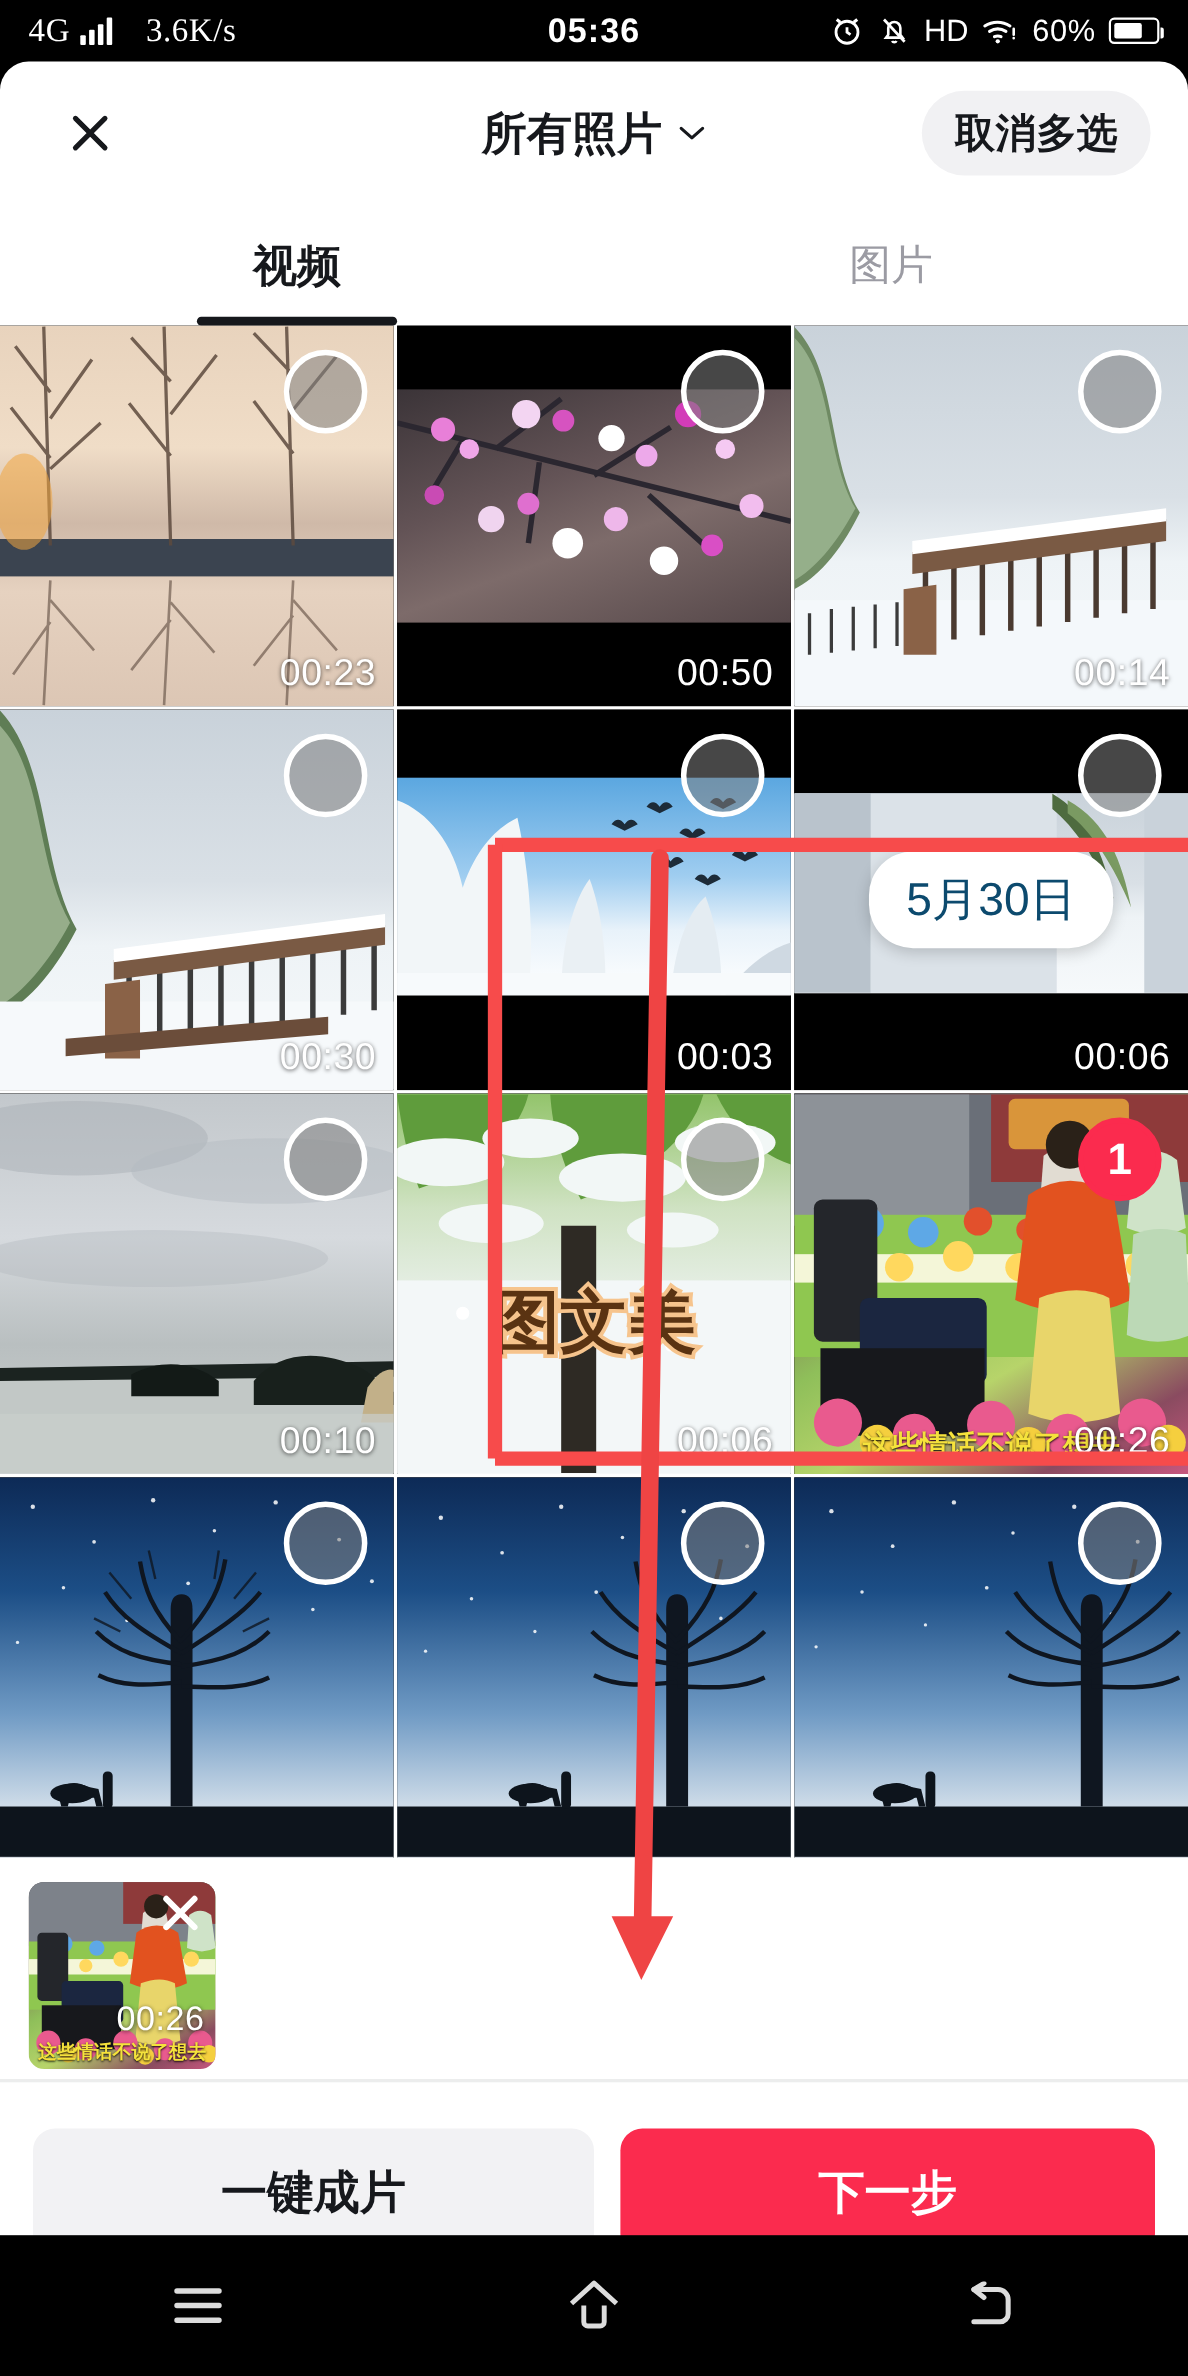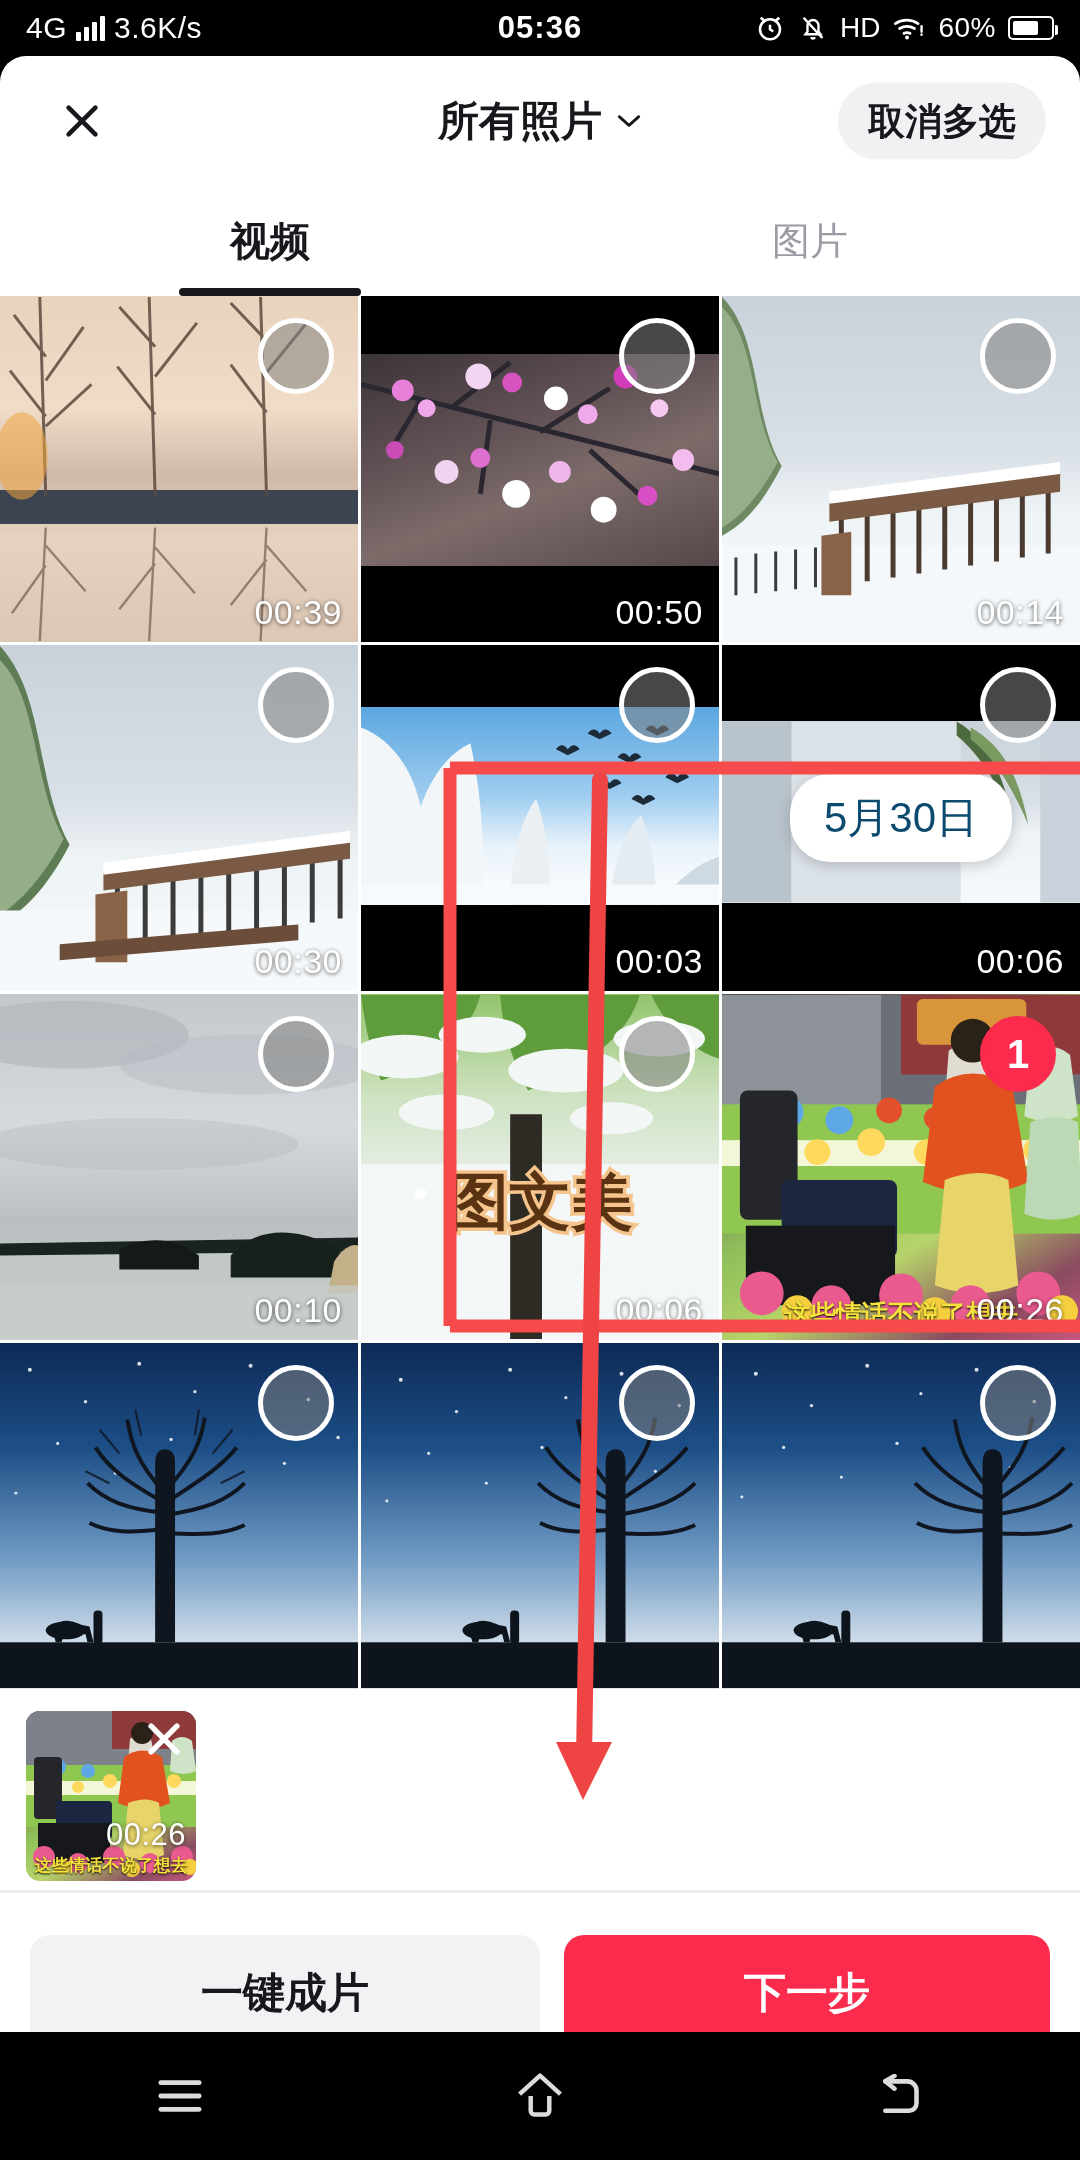--- a/index.html
+++ b/index.html
@@ -7,27 +7,27 @@
   body { font-family:"Liberation Sans","DejaVu Sans",sans-serif; overflow:hidden; }
 
   #root { position:relative; width:1080px; height:2160px; background:#000; }
 
   
   .statusbar{
     position:absolute; left:0; top:0; width:1080px; height:56px;
     background:#000; color:#fff; display:flex; align-items:center;
     padding:0 26px; font-size:30px; letter-spacing:.5px;
   }
-  .sb-left{ display:flex; align-items:center; gap:9px; }
+  .sb-left{ display:flex; align-items:center; gap:9px;font-family:Liberation Serif, serif; }
   .sb-4g{ font-size:30px; font-weight:500; }
   .bars{ display:flex; align-items:flex-end; gap:3px; height:26px; }
   .bars i{ display:block; width:5px; background:#fff; border-radius:1px; }
   .bars i:nth-child(1){height:9px}.bars i:nth-child(2){height:14px}
   .bars i:nth-child(3){height:19px}.bars i:nth-child(4){height:25px}
-  .sb-speed{ font-size:30px; margin-left:0; }
+  .sb-speed{ font-size:30px; margin-left:22px; }
   .sb-center{ position:absolute; left:0; right:0; text-align:center; font-size:31px; letter-spacing:1px;font-weight:bold; }
   .sb-right{ margin-left:auto; display:flex; align-items:center; gap:12px; position:relative; z-index:2;}
   .sb-right svg{ display:block; }
   .sb-hd{ font-size:28px; font-weight:500; letter-spacing:0; }
   .sb-pct{ font-size:28px; }
   .batt{ width:46px; height:24px; border:2.5px solid #fff; border-radius:5px; position:relative; display:flex; align-items:center; }
   .batt::after{ content:""; position:absolute; right:-6px; top:7px; width:3.5px; height:10px; background:#fff; border-radius:0 2px 2px 0;}
   .batt i{ display:block; height:14px; width:60%; background:#fff; margin-left:3px; border-radius:2px;}
 
   
@@ -204,21 +204,21 @@
             </g>
             <g stroke="#5d4a3e" stroke-width="2.4" fill="none" opacity=".6">
               <path d="M46 232 L40 346 M46 270 L12 318 M46 250 L86 296"></path>
               <path d="M156 232 L150 346 M156 268 L120 314 M156 252 L196 298"></path>
               <path d="M268 232 L262 346 M268 264 L232 310 M268 250 L308 296"></path>
             </g>
             <ellipse cx="22" cy="160" rx="26" ry="44" fill="#f0a640" opacity=".55"></ellipse>
           </svg>
         </div>
         <div class="selcirc"></div>
-        <div class="dur">00:39</div>
+        <div class="dur">00:23</div>
       </div>
 
       <div class="cell">
         <div class="art" style="background:#000">
           <div class="blossom" style="position:absolute;left:0;right:0;top:58px;bottom:76px;">
             <svg viewBox="0 0 360 212" width="100%" height="100%" style="position:absolute;inset:0">
               <g stroke="#2b2730" stroke-width="5" fill="none">
                 <path d="M0 30 L360 120 M90 54 L150 8 M180 78 L250 34 M60 46 L30 96 M230 96 L290 150 M130 66 L120 140"></path>
               </g>
               <g>

